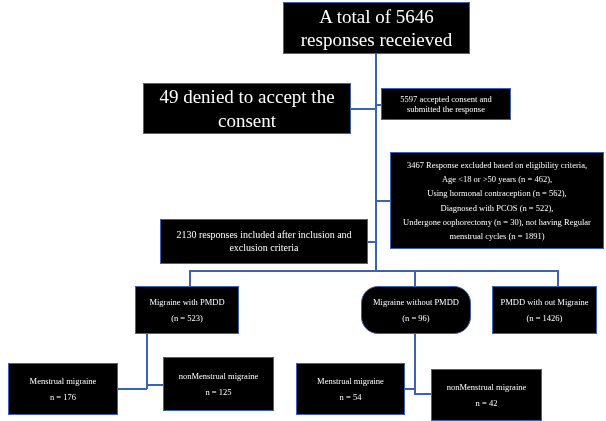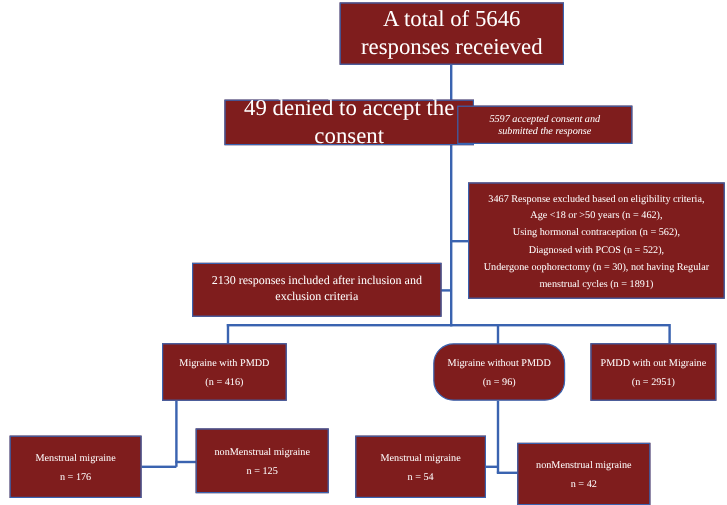--- a/index.html
+++ b/index.html
@@ -11,42 +11,42 @@
     position: relative;
     width: 606px;
     height: 421px;
     background: #ffffff;
     overflow: hidden;
     font-family: "Liberation Serif", "DejaVu Serif", serif;
   }
   .box {
     position: absolute;
     box-sizing: border-box;
-    background: #7f1d1d;
+    background: #000000;
     border: 1px solid #3A63B0;
     color: #ffffff;
     display: flex;
     align-items: center;
     justify-content: center;
     text-align: center;
     line-height: 1.22;
     padding: 2px 4px;
     white-space: pre-line;
   }
   .conn {
     position: absolute;
     background: #3A63B0;
   }
   .conn.v { width: 2px; }
   .conn.h { height: 2px; }
 
   
   #box-total      { left: 283px; top: 2px;   width: 187px; height: 52px;  font-size: 19px; }
-  #box-denied     { left: 143px; top: 83px;  width: 208px; height: 38px;  font-size: 19px; margin-left: 44px; }
-  #box-accepted   { left: 381px; top: 88px;  width: 146px; height: 32px;  font-size: 8.5px; font-style: italic; }
+  #box-denied     { left: 143px; top: 83px;  width: 208px; height: 51px;  font-size: 19px; }
+  #box-accepted   { left: 381px; top: 88px;  width: 130px; height: 32px;  font-size: 8.5px; }
   #box-excluded   { left: 390px; top: 152px; width: 214px; height: 97px;  font-size: 8.5px; line-height: 1.65; }
   #box-included   { left: 160px; top: 219px; width: 208px; height: 45px;  font-size: 10px; }
 
   #box-grp1       { left: 135px; top: 286px; width: 104px; height: 48px;  font-size: 8.5px; line-height: 1.9; }
   #box-grp2       { left: 361px; top: 286px; width: 110px; height: 48px;  font-size: 8.5px; line-height: 1.9; border-radius: 17px; }
   #box-grp3       { left: 492px; top: 286px; width: 105px; height: 48px;  font-size: 8.5px; line-height: 1.9; }
 
   #box-leaf1      { left: 8px;   top: 363px; width: 110px; height: 52px;  font-size: 8.5px; line-height: 1.9; }
   #box-leaf2      { left: 163px; top: 357px; width: 111px; height: 54px;  font-size: 8.5px; line-height: 1.9; }
   #box-leaf3      { left: 296px; top: 363px; width: 109px; height: 52px;  font-size: 8.5px; line-height: 1.9; }
@@ -91,27 +91,27 @@
   <div class="box" id="box-excluded">3467 Response excluded based on eligibility criteria,
 Age &lt;18 or &gt;50 years (n = 462),
 Using hormonal contraception (n = 562),
 Diagnosed with PCOS (n = 522),
 Undergone oophorectomy (n = 30), not having Regular menstrual cycles (n = 1891)</div>
 
   <div class="box" id="box-included">2130 responses included after inclusion and
 exclusion criteria</div>
 
   <div class="box" id="box-grp1">Migraine with PMDD
-(n = 416)</div>
+(n = 523)</div>
 
   <div class="box" id="box-grp2">Migraine without PMDD
 (n = 96)</div>
 
   <div class="box" id="box-grp3">PMDD with out Migraine
-(n = 2951)</div>
+(n = 1426)</div>
 
   <div class="box" id="box-leaf1">Menstrual migraine
 n = 176</div>
 
   <div class="box" id="box-leaf2">nonMenstrual migraine
 n = 125</div>
 
   <div class="box" id="box-leaf3">Menstrual migraine
 n = 54</div>
 

